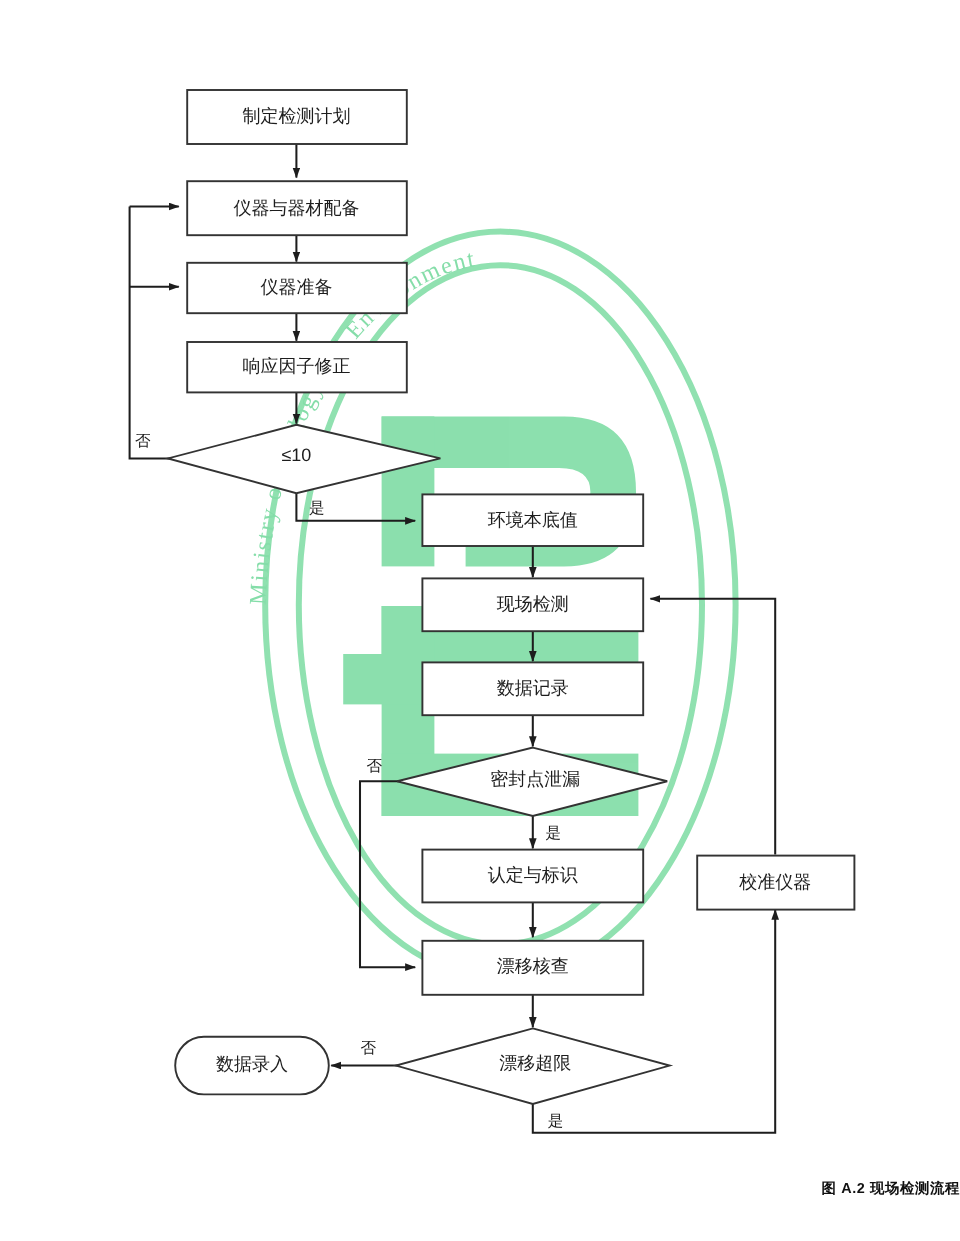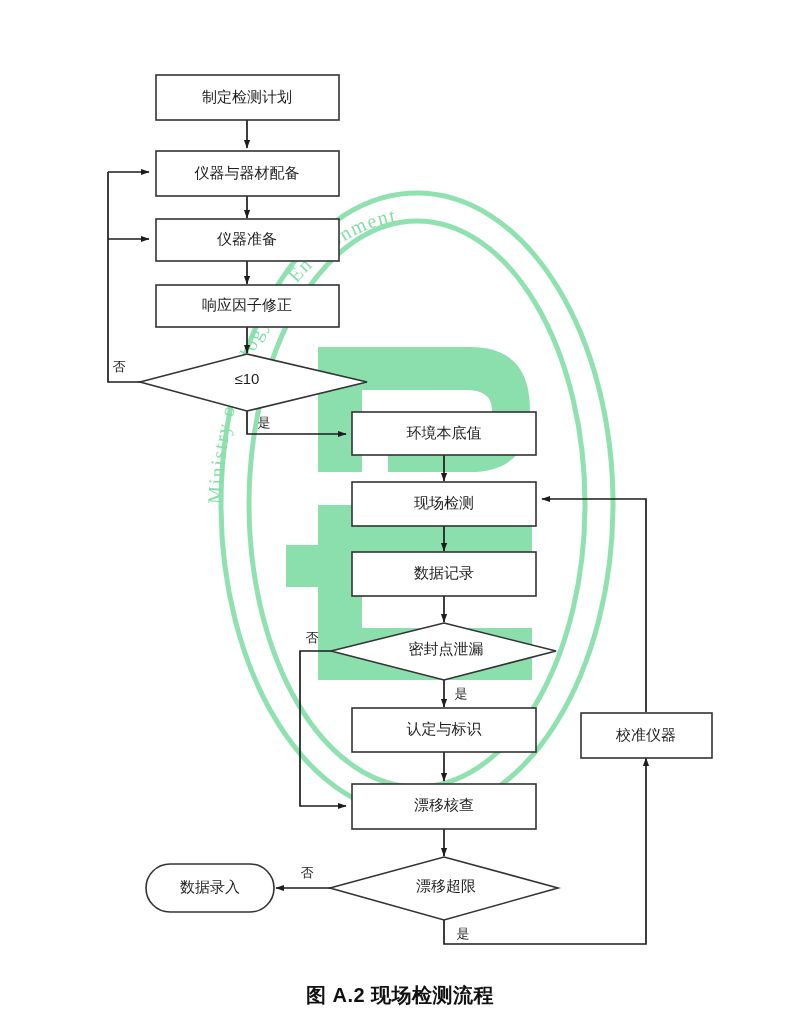--- a/index.html
+++ b/index.html
@@ -30,23 +30,23 @@
   .wm-ring{fill:none;stroke:#7fdca4;stroke-width:5;opacity:.95;}
   .wm-emblem{fill:#7bdba2;opacity:.95;}
   .wm-text{
     font-family:"Liberation Serif","DejaVu Serif",serif;
     font-size:20px;
     fill:#7bdba2;
     letter-spacing:1.5px;
   }
   #caption{
     position:absolute;left:0;top:982px;width:800px;
-    text-align:center;
+    text-align:right;
     font-family:"Liberation Sans","DejaVu Sans",sans-serif;
-    font-size:20px;font-weight:bold;color:#111;
+    font-size:12px;font-weight:bold;color:#111;
     letter-spacing:.5px;
   }
 </style>
 </head>
 <body>
 
 <div id="stage">
 
   <svg id="flow-svg" viewBox="0 0 800 1034">
     <defs>

